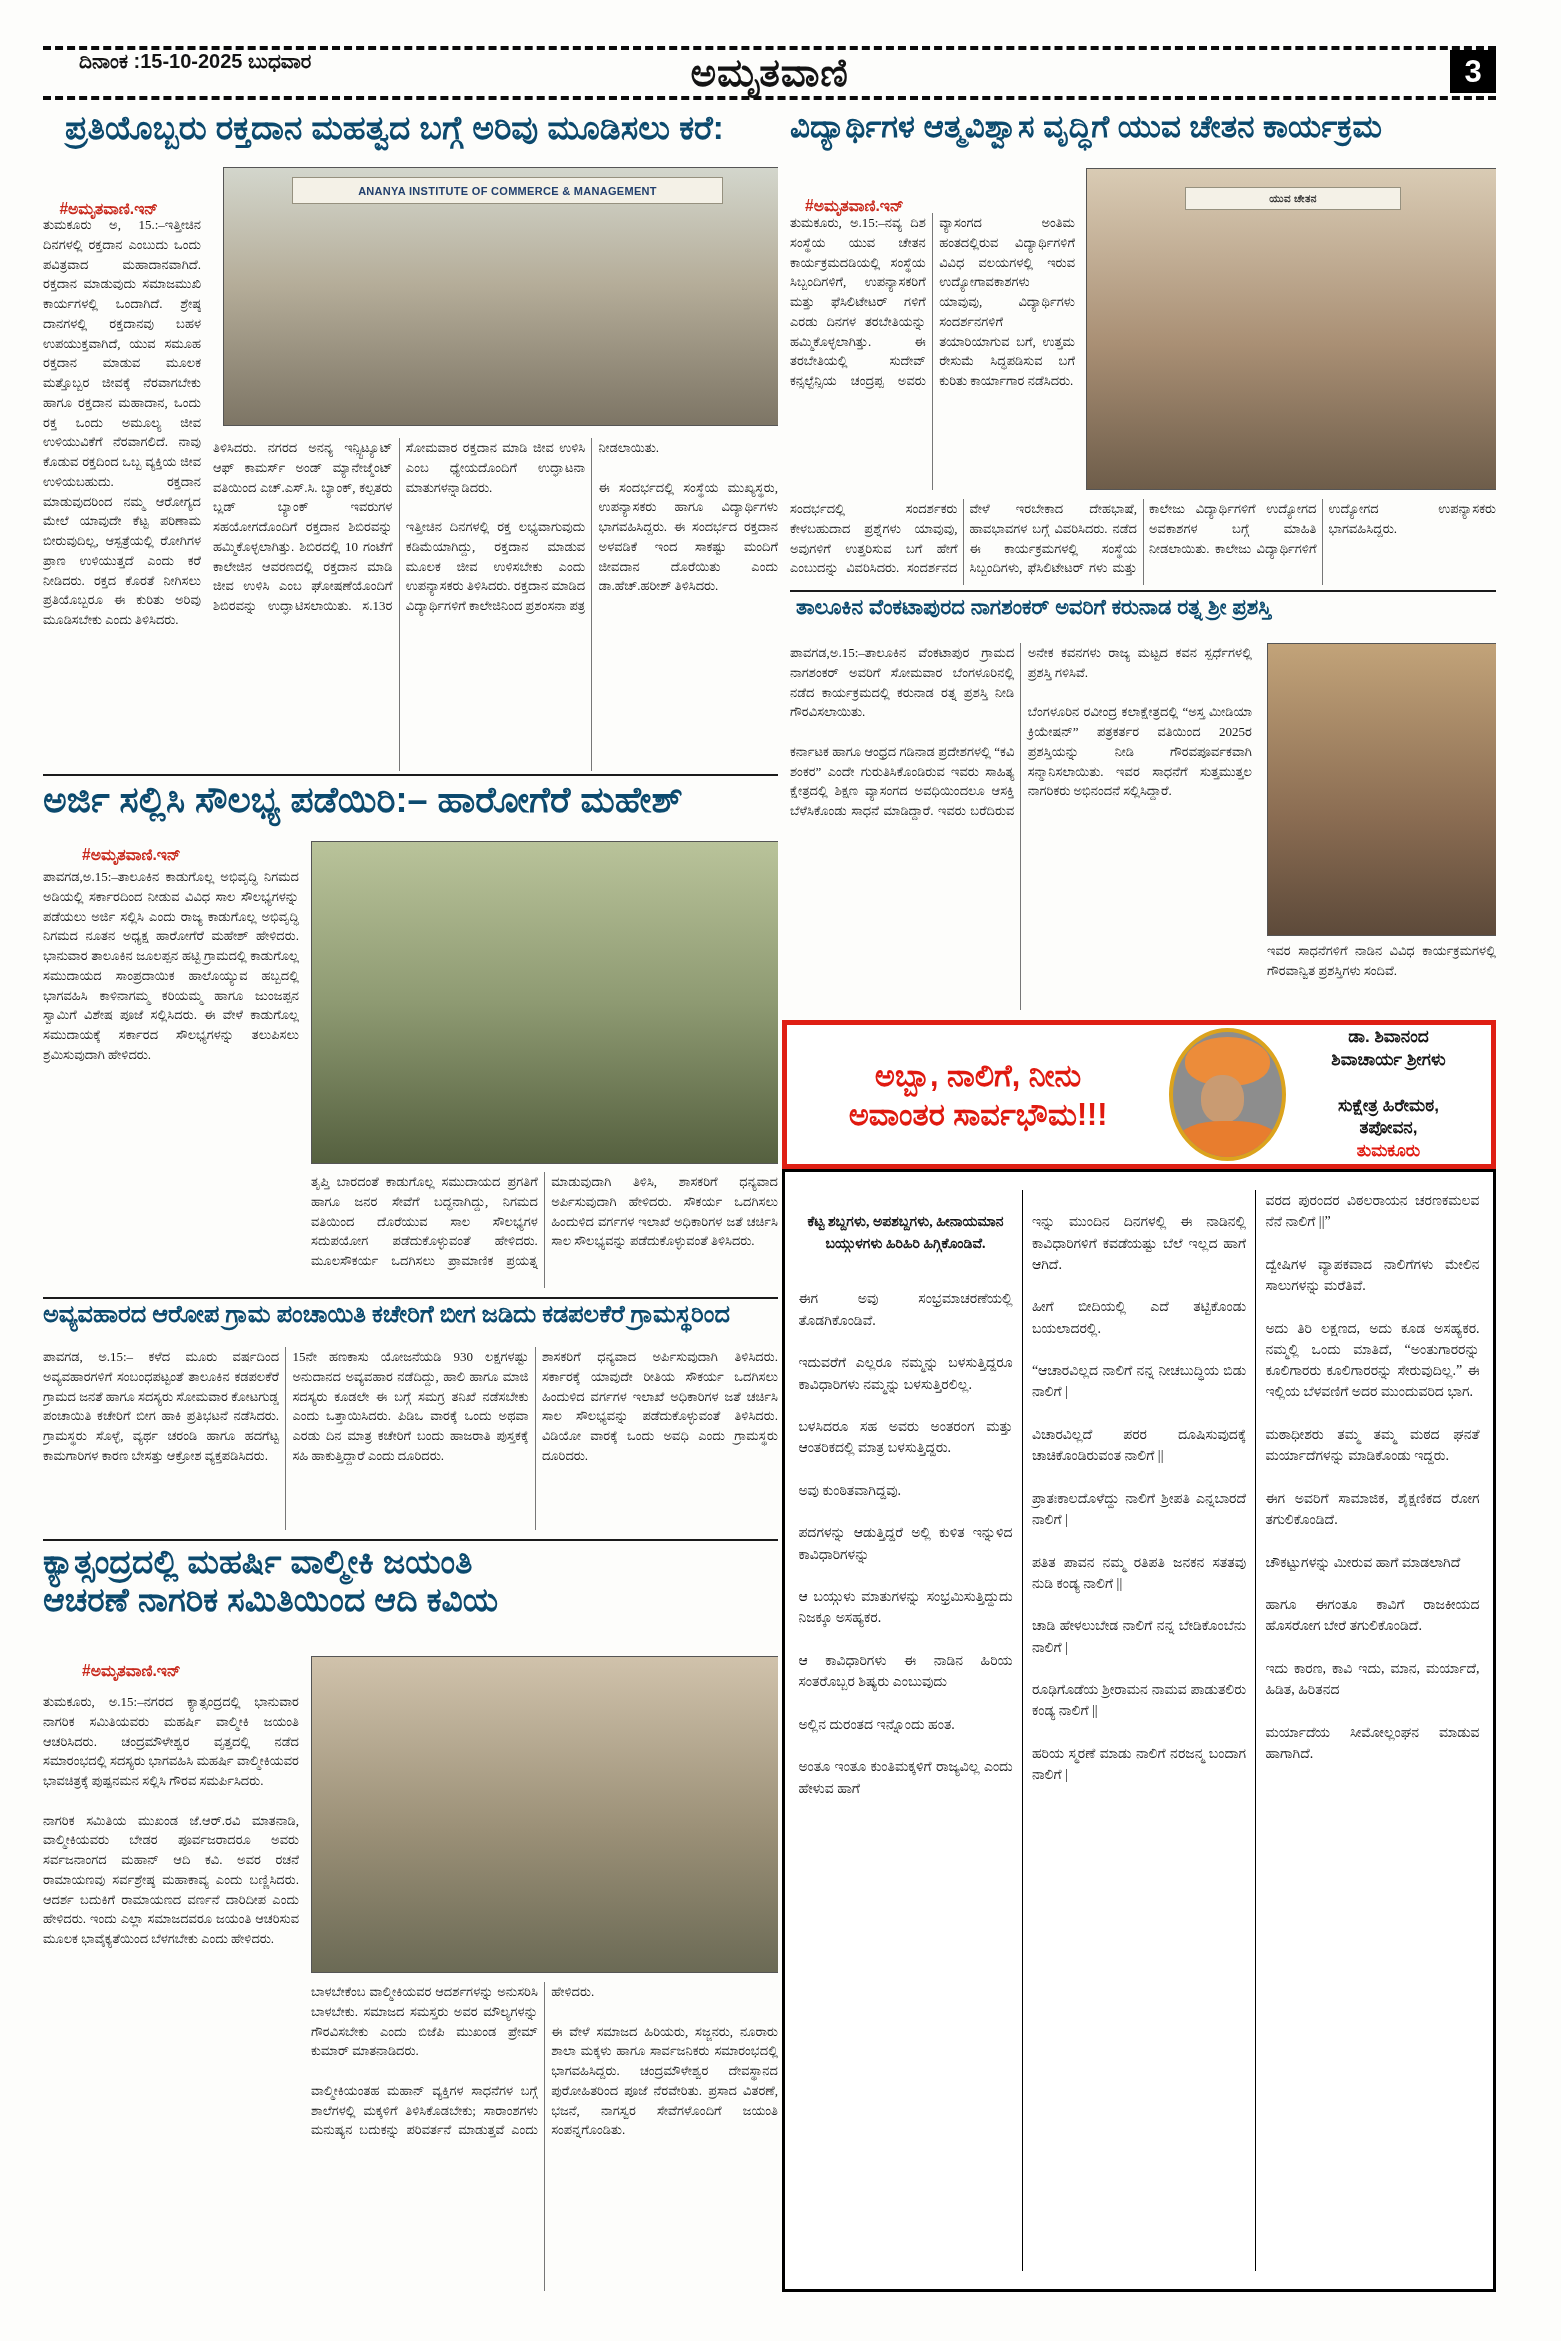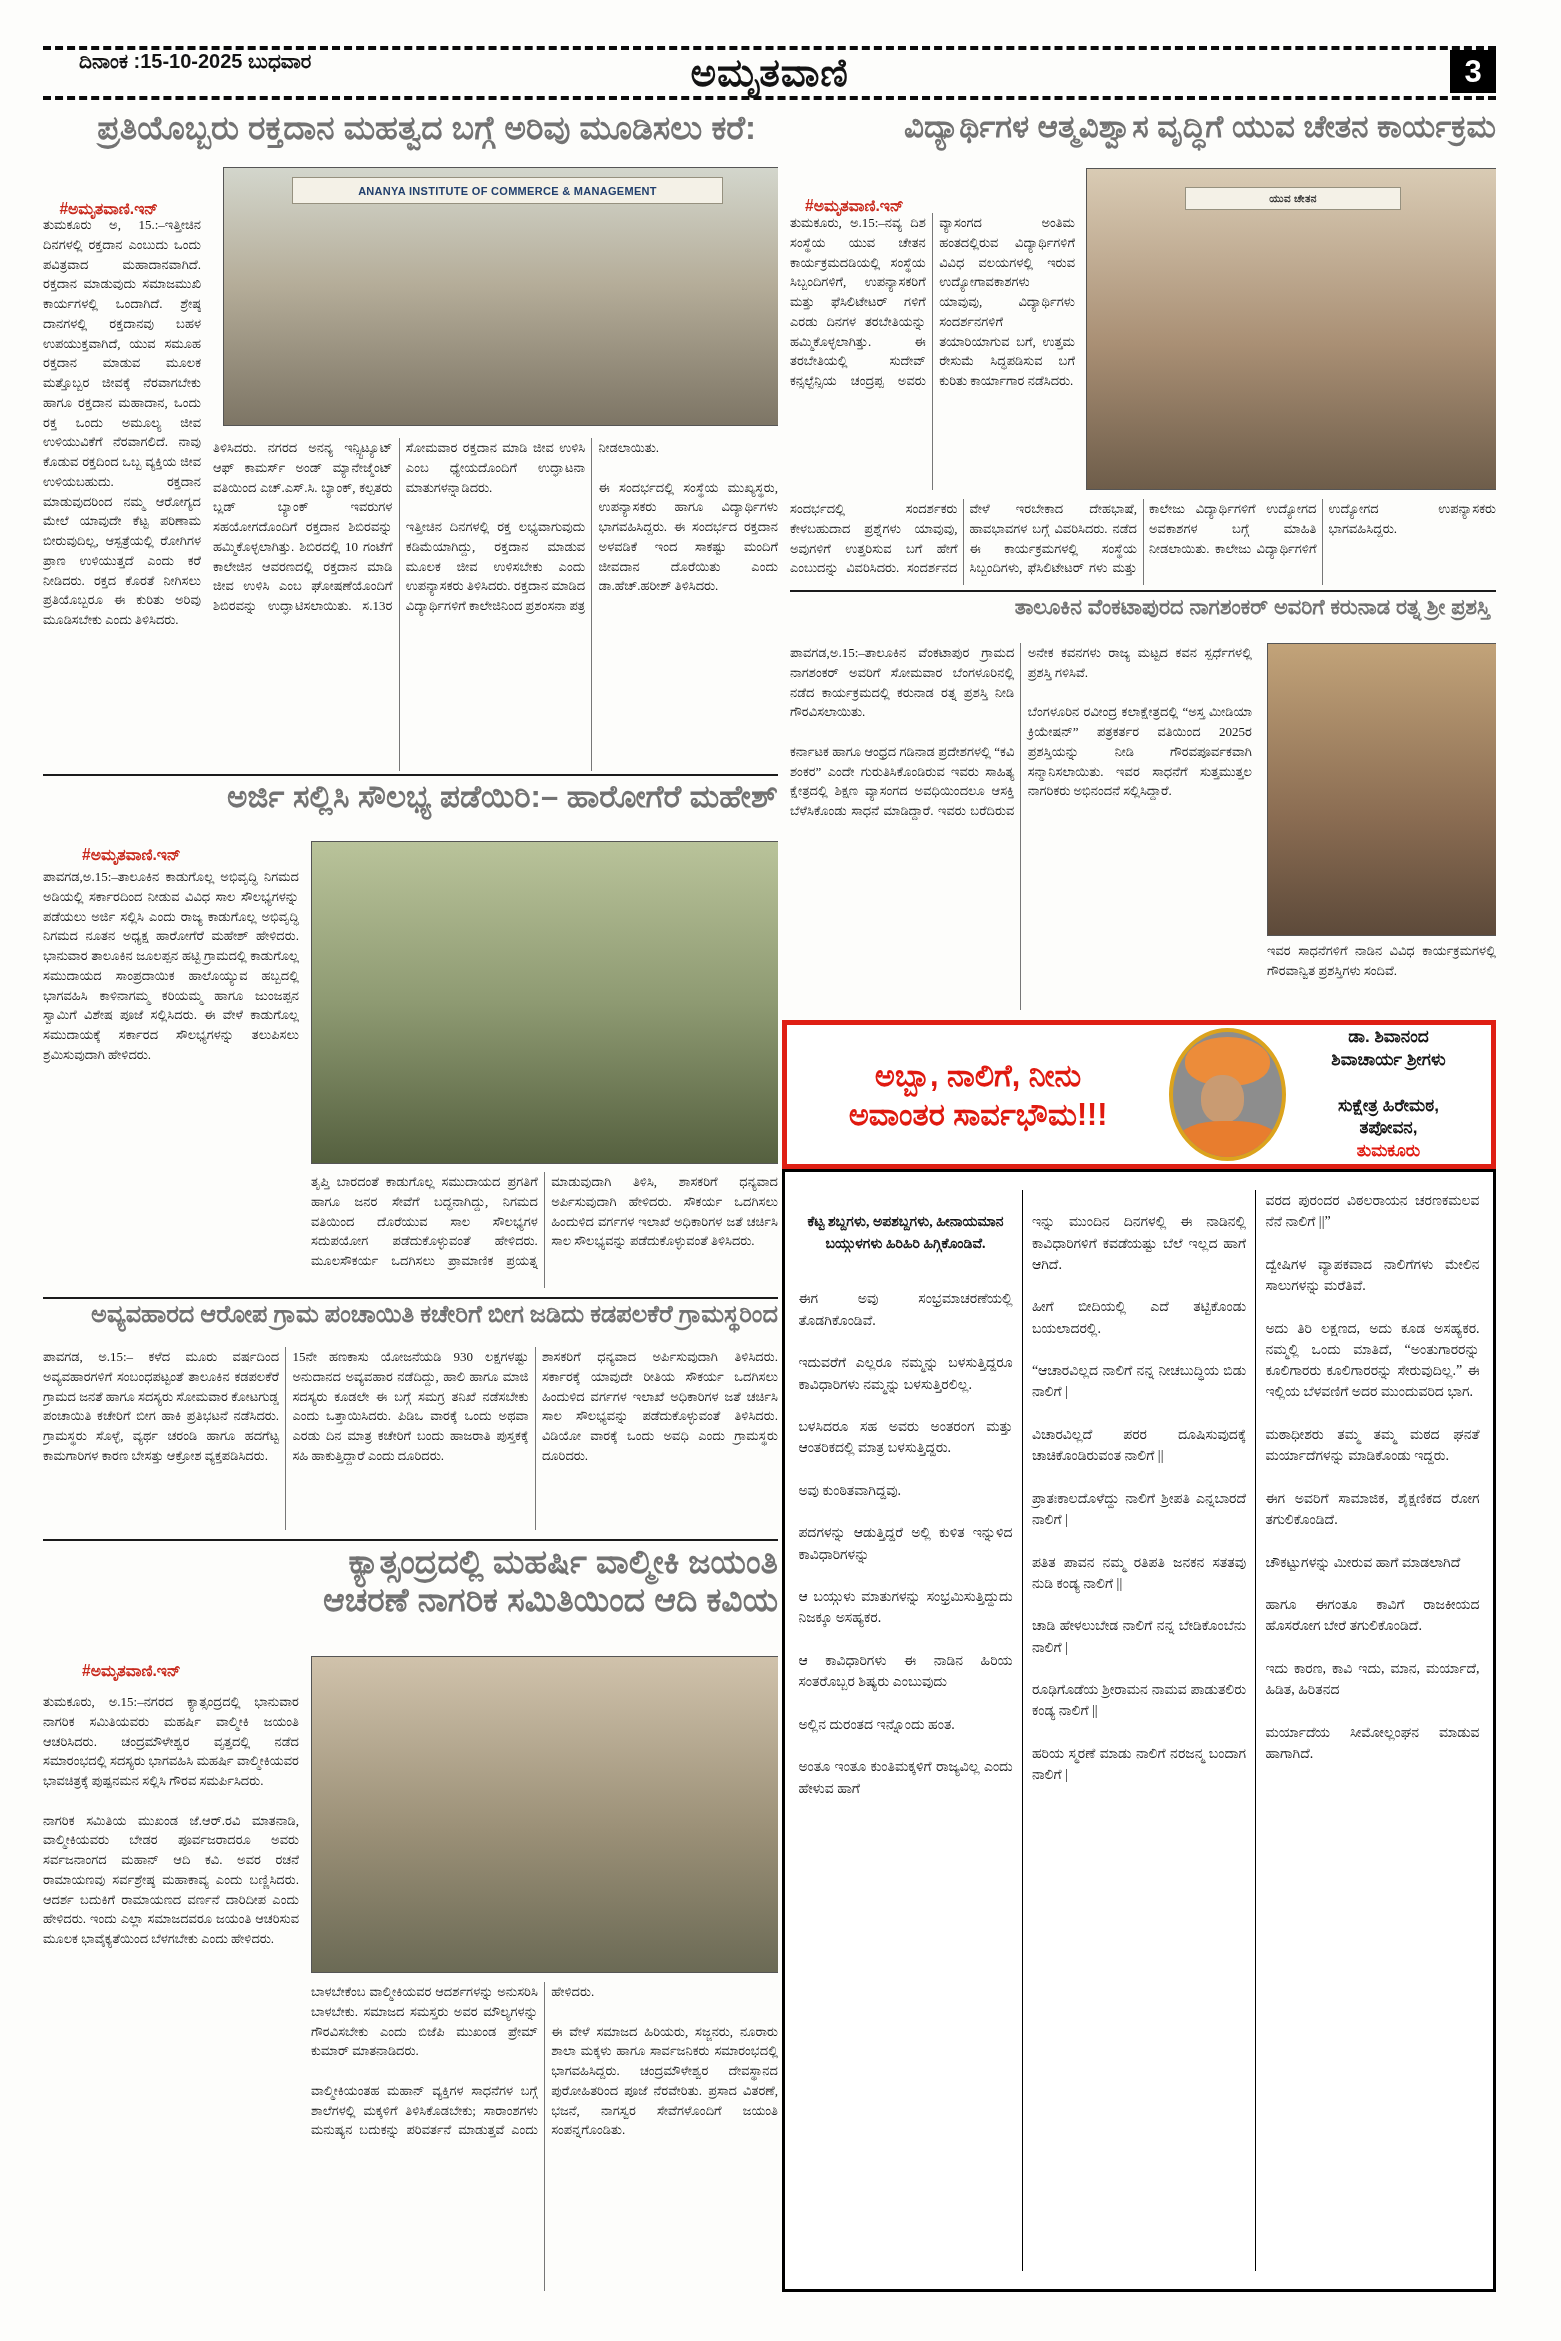--- a/index.html
+++ b/index.html
@@ -21,22 +21,22 @@
     font:900 39px "Liberation Sans",sans-serif;letter-spacing:0.7px;
   }
   .hdr-pagenum{
     margin-left:auto;width:46px;height:43px;background:#000;color:#fff;
     display:flex;align-items:center;justify-content:center;
     font:800 31px "Liberation Sans",sans-serif;z-index:2;
   }
   
   .art{position:absolute;overflow:hidden;}
   .hl{
-    font:800 33px/1.16 "Liberation Sans",sans-serif;color:#737373;
-    text-align:right;white-space:pre-line;
+    font:800 33px/1.16 "Liberation Sans",sans-serif;color:#0c4a6e;
+    text-align:left;white-space:pre-line;
   }
   .byline{
     position:absolute;color:#c8291c;
     font:700 15.6px "Liberation Sans",sans-serif;
   }
   .bodytxt{
     position:absolute;text-align:justify;font-size:13px;line-height:1.52;
     overflow:hidden;white-space:pre-line;
   }
   .cols2{column-count:2;column-gap:13.4px;column-rule:0.7px solid #777;}
@@ -206,21 +206,21 @@
 
 ಇದು ಕಾರಣ, ಕಾವಿ ಇದು, ಮಾನ, ಮರ್ಯಾದೆ, ಹಿಡಿತ, ಹಿರಿತನದ
 
 ಮರ್ಯಾದೆಯ ಸೀಮೋಲ್ಲಂಘನ ಮಾಡುವ ಹಾಗಾಗಿದೆ.</div>
   </div>
 </div>
 
 <div class="rule" style="left:43px;top:774px;width:735px;height:1.5px;"></div>
 
 <div class="art" style="left:43px;top:779px;width:735px;height:513px;">
-  <div class="hl" style="font-size:31px;">ಅರ್ಜಿ ಸಲ್ಲಿಸಿ ಸೌಲಭ್ಯ ಪಡೆಯಿರಿ:– ಹಾರೋಗೆರೆ ಮಹೇಶ್</div>
+  <div class="hl" style="font-size:36px;">ಅರ್ಜಿ ಸಲ್ಲಿಸಿ ಸೌಲಭ್ಯ ಪಡೆಯಿರಿ:– ಹಾರೋಗೆರೆ ಮಹೇಶ್</div>
   <div class="byline" style="left:39px;top:67px;">#ಅಮೃತವಾಣಿ.ಇನ್</div>
   <div class="photo ph-mahesh" style="left:268px;top:62px;width:467px;height:321px;"></div>
   <div class="bodytxt" style="left:0;top:88px;width:256px;height:421px;">ಪಾವಗಡ,ಅ.15:–ತಾಲೂಕಿನ ಕಾಡುಗೊಲ್ಲ ಅಭಿವೃದ್ಧಿ ನಿಗಮದ ಅಡಿಯಲ್ಲಿ ಸರ್ಕಾರದಿಂದ ನೀಡುವ ವಿವಿಧ ಸಾಲ ಸೌಲಭ್ಯಗಳನ್ನು ಪಡೆಯಲು ಅರ್ಜಿ ಸಲ್ಲಿಸಿ ಎಂದು ರಾಜ್ಯ ಕಾಡುಗೊಲ್ಲ ಅಭಿವೃದ್ಧಿ ನಿಗಮದ ನೂತನ ಅಧ್ಯಕ್ಷ ಹಾರೋಗೆರೆ ಮಹೇಶ್ ಹೇಳಿದರು. ಭಾನುವಾರ ತಾಲೂಕಿನ ಜೂಲಪ್ಪನ ಹಟ್ಟಿ ಗ್ರಾಮದಲ್ಲಿ ಕಾಡುಗೊಲ್ಲ ಸಮುದಾಯದ ಸಾಂಪ್ರದಾಯಿಕ ಹಾಲೊಯ್ಯುವ ಹಬ್ಬದಲ್ಲಿ ಭಾಗವಹಿಸಿ ಕಾಳಿನಾಗಮ್ಮ ಕರಿಯಮ್ಮ ಹಾಗೂ ಜುಂಜಪ್ಪನ ಸ್ವಾಮಿಗೆ ವಿಶೇಷ ಪೂಜೆ ಸಲ್ಲಿಸಿದರು. ಈ ವೇಳೆ ಕಾಡುಗೊಲ್ಲ ಸಮುದಾಯಕ್ಕೆ ಸರ್ಕಾರದ ಸೌಲಭ್ಯಗಳನ್ನು ತಲುಪಿಸಲು ಶ್ರಮಿಸುವುದಾಗಿ ಹೇಳಿದರು.</div>
   <div class="bodytxt cols2" style="left:268px;top:393px;width:467px;height:116px;">ತೃಪ್ತಿ ಬಾರದಂತೆ ಕಾಡುಗೊಲ್ಲ ಸಮುದಾಯದ ಪ್ರಗತಿಗೆ ಹಾಗೂ ಜನರ ಸೇವೆಗೆ ಬದ್ಧನಾಗಿದ್ದು, ನಿಗಮದ ವತಿಯಿಂದ ದೊರೆಯುವ ಸಾಲ ಸೌಲಭ್ಯಗಳ ಸದುಪಯೋಗ ಪಡೆದುಕೊಳ್ಳುವಂತೆ ಹೇಳಿದರು. ಮೂಲಸೌಕರ್ಯ ಒದಗಿಸಲು ಪ್ರಾಮಾಣಿಕ ಪ್ರಯತ್ನ ಮಾಡುವುದಾಗಿ ತಿಳಿಸಿ, ಶಾಸಕರಿಗೆ ಧನ್ಯವಾದ ಅರ್ಪಿಸುವುದಾಗಿ ಹೇಳಿದರು. ಸೌಕರ್ಯ ಒದಗಿಸಲು ಹಿಂದುಳಿದ ವರ್ಗಗಳ ಇಲಾಖೆ ಅಧಿಕಾರಿಗಳ ಜತೆ ಚರ್ಚಿಸಿ ಸಾಲ ಸೌಲಭ್ಯವನ್ನು ಪಡೆದುಕೊಳ್ಳುವಂತೆ ತಿಳಿಸಿದರು.</div>
 </div>
 <div class="rule" style="left:43px;top:1297px;width:735px;height:1.5px;"></div>
 
 <div class="art" style="left:43px;top:1301px;width:735px;height:233px;">
   <div class="hl" style="font-size:24px;font-family:Liberation Serif, serif;">ಅವ್ಯವಹಾರದ ಆರೋಪ ಗ್ರಾಮ ಪಂಚಾಯಿತಿ ಕಚೇರಿಗೆ ಬೀಗ ಜಡಿದು ಕಡಪಲಕೆರೆ ಗ್ರಾಮಸ್ಥರಿಂದ</div>
   <div class="bodytxt cols3" style="left:0;top:46px;width:735px;height:183px;">ಪಾವಗಡ, ಅ.15:– ಕಳೆದ ಮೂರು ವರ್ಷದಿಂದ ಅವ್ಯವಹಾರಗಳಿಗೆ ಸಂಬಂಧಪಟ್ಟಂತೆ ತಾಲೂಕಿನ ಕಡಪಲಕೆರೆ ಗ್ರಾಮದ ಜನತೆ ಹಾಗೂ ಸದಸ್ಯರು ಸೋಮವಾರ ಕೋಟಗುಡ್ಡ ಪಂಚಾಯಿತಿ ಕಚೇರಿಗೆ ಬೀಗ ಹಾಕಿ ಪ್ರತಿಭಟನೆ ನಡೆಸಿದರು. ಗ್ರಾಮಸ್ಥರು ಸೊಳ್ಳೆ, ವ್ಯರ್ಥ ಚರಂಡಿ ಹಾಗೂ ಹದಗೆಟ್ಟ ಕಾಮಗಾರಿಗಳ ಕಾರಣ ಬೇಸತ್ತು ಆಕ್ರೋಶ ವ್ಯಕ್ತಪಡಿಸಿದರು.

